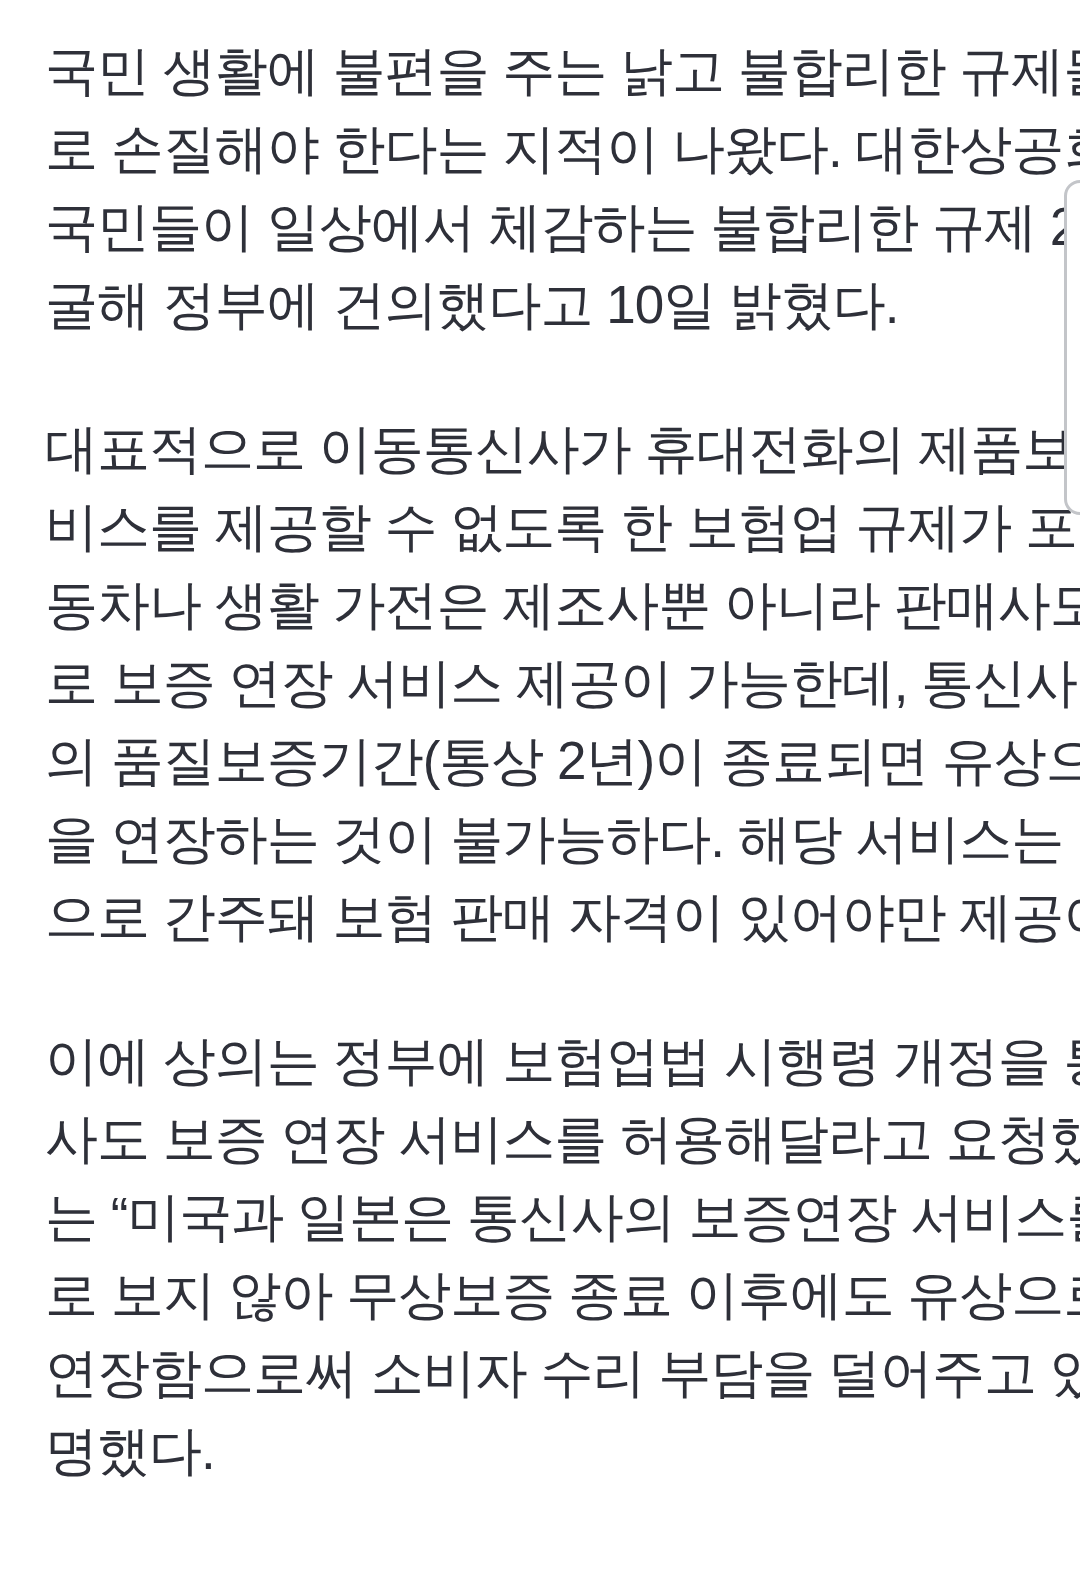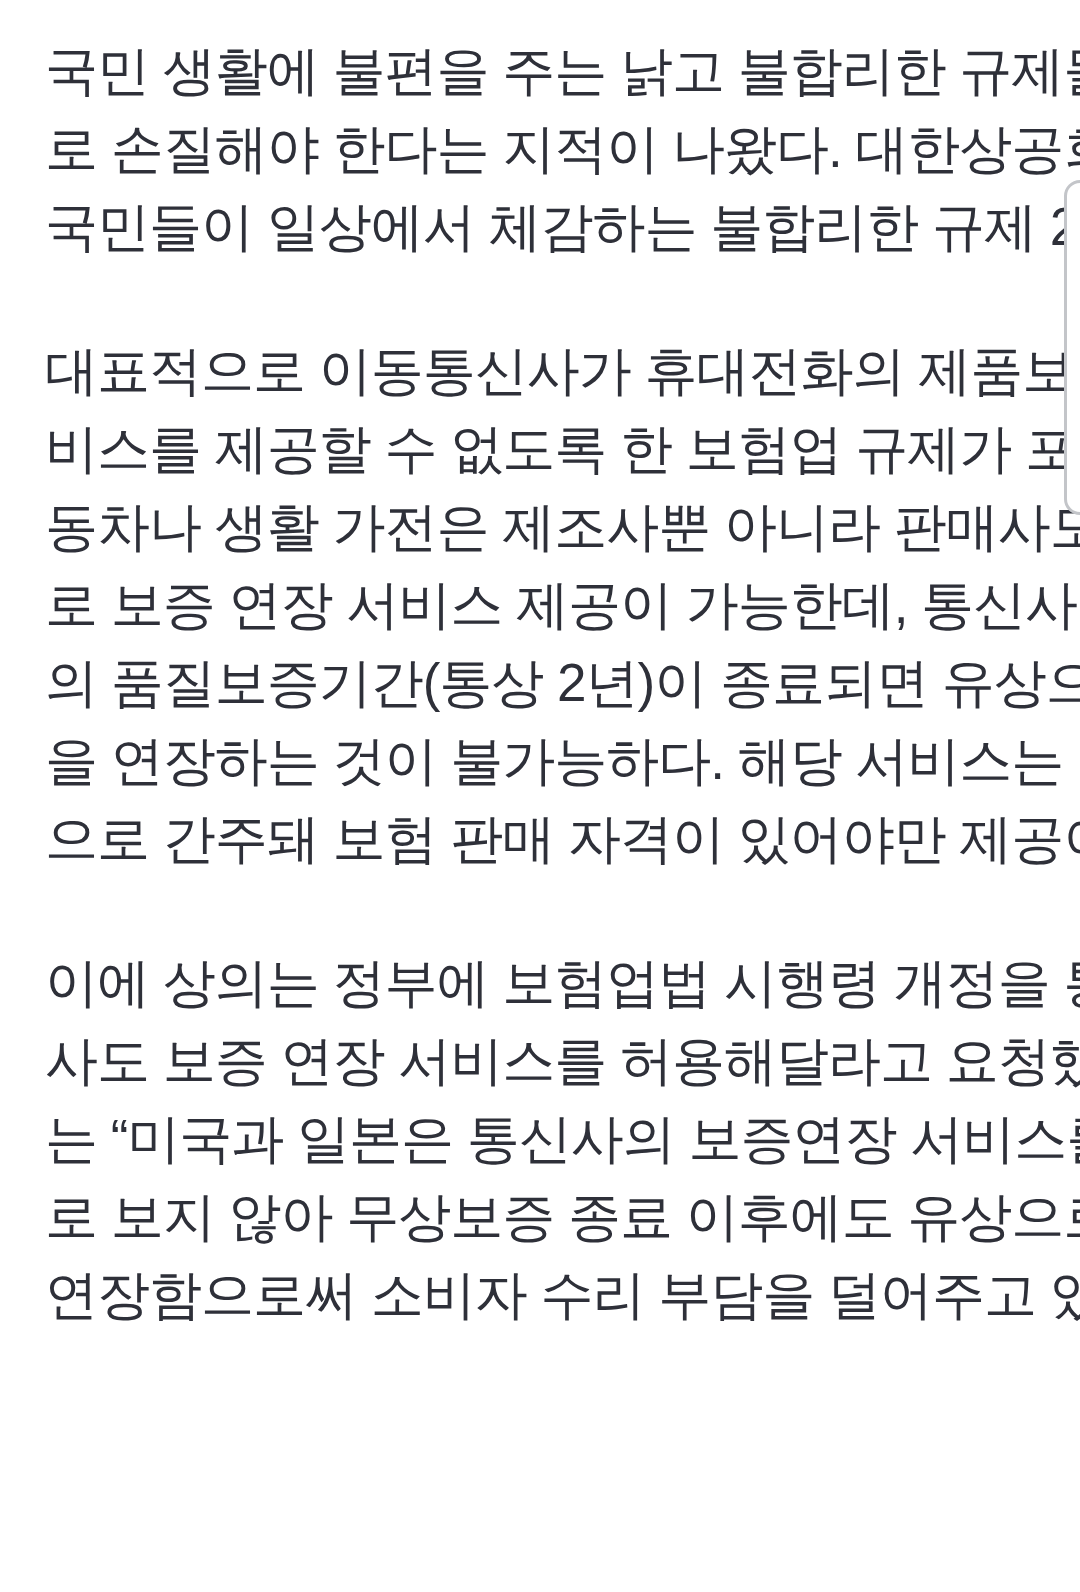--- a/index.html
+++ b/index.html
@@ -52,37 +52,39 @@
 <body>
 
 <div class="page">
 
   <div class="article">
 
     <div class="paragraph">
       <div class="line">국민 생활에 불편을 주는 낡고 불합리한 규제들을 추가</div>
       <div class="line">로 손질해야 한다는 지적이 나왔다. 대한상공회의소는</div>
       <div class="line">국민들이 일상에서 체감하는 불합리한 규제 24건을 발</div>
+      <div class="line">굴해 정부에 건의했다고 10일 밝혔다.</div>
     </div>
 
     <div class="paragraph">
       <div class="line">대표적으로 이동통신사가 휴대전화의 제품보증 연장 서</div>
       <div class="line">비스를 제공할 수 없도록 한 보험업 규제가 포함됐다. 자</div>
       <div class="line">동차나 생활 가전은 제조사뿐 아니라 판매사도 자체적으</div>
       <div class="line">로 보증 연장 서비스 제공이 가능한데, 통신사는 제조사</div>
       <div class="line">의 품질보증기간(통상 2년)이 종료되면 유상으로 보증</div>
       <div class="line">을 연장하는 것이 불가능하다. 해당 서비스는 보험상품</div>
       <div class="line">으로 간주돼 보험 판매 자격이 있어야만 제공이 가능하</div>
     </div>
 
     <div class="paragraph">
       <div class="line">이에 상의는 정부에 보험업법 시행령 개정을 통해 통신</div>
       <div class="line">사도 보증 연장 서비스를 허용해달라고 요청했다. 상의</div>
       <div class="line">는 “미국과 일본은 통신사의 보증연장 서비스를 보험으</div>
       <div class="line">로 보지 않아 무상보증 종료 이후에도 유상으로 보증을</div>
       <div class="line">연장함으로써 소비자 수리 부담을 덜어주고 있다”고 설</div>
+      <div class="line">명했다.</div>
     </div>
 
   </div>
 
   <div class="scroll-indicator"></div>
 
 </div>
 
 </body></html>

